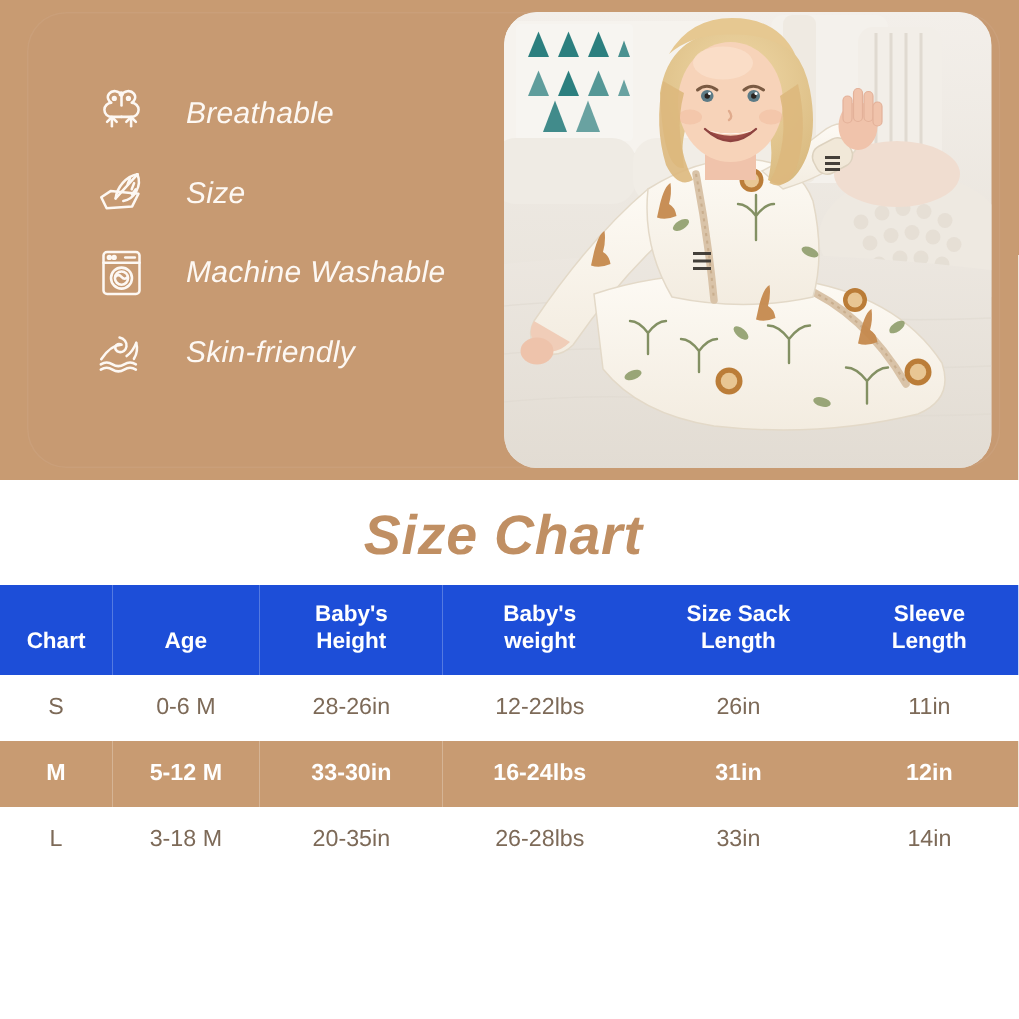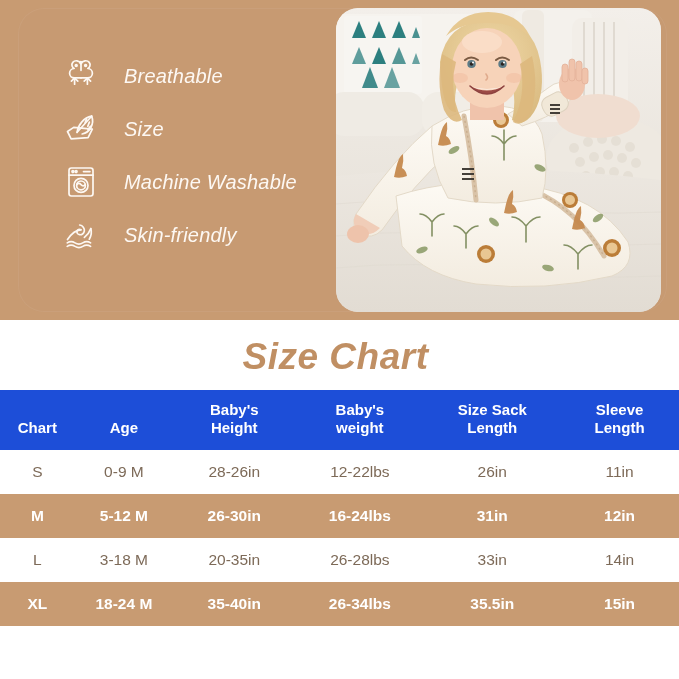--- a/index.html
+++ b/index.html
@@ -449,47 +449,39 @@
         </th>
         <th>
           <span>Sleeve</span><br>
           <span>Length</span>
         </th>
       </tr>
     </thead>
     <tbody>
       <tr class="row-light">
         <td>S</td>
-        <td>0-9 M</td>
+        <td>0-6 M</td>
         <td>28-26in</td>
         <td>12-22lbs</td>
         <td>26in</td>
         <td>11in</td>
       </tr>
       <tr class="row-dark">
         <td>M</td>
         <td>5-12 M</td>
-        <td>26-30in</td>
+        <td>33-30in</td>
         <td>16-24lbs</td>
         <td>31in</td>
         <td>12in</td>
       </tr>
       <tr class="row-light">
         <td>L</td>
         <td>3-18 M</td>
         <td>20-35in</td>
         <td>26-28lbs</td>
         <td>33in</td>
         <td>14in</td>
       </tr>
-      <tr class="row-dark">
-        <td>XL</td>
-        <td>18-24 M</td>
-        <td>35-40in</td>
-        <td>26-34lbs</td>
-        <td>35.5in</td>
-        <td>15in</td>
-      </tr>
     </tbody>
   </table>
 
   <div class="tail-space"></div>
 </div>
 
 </body></html>

